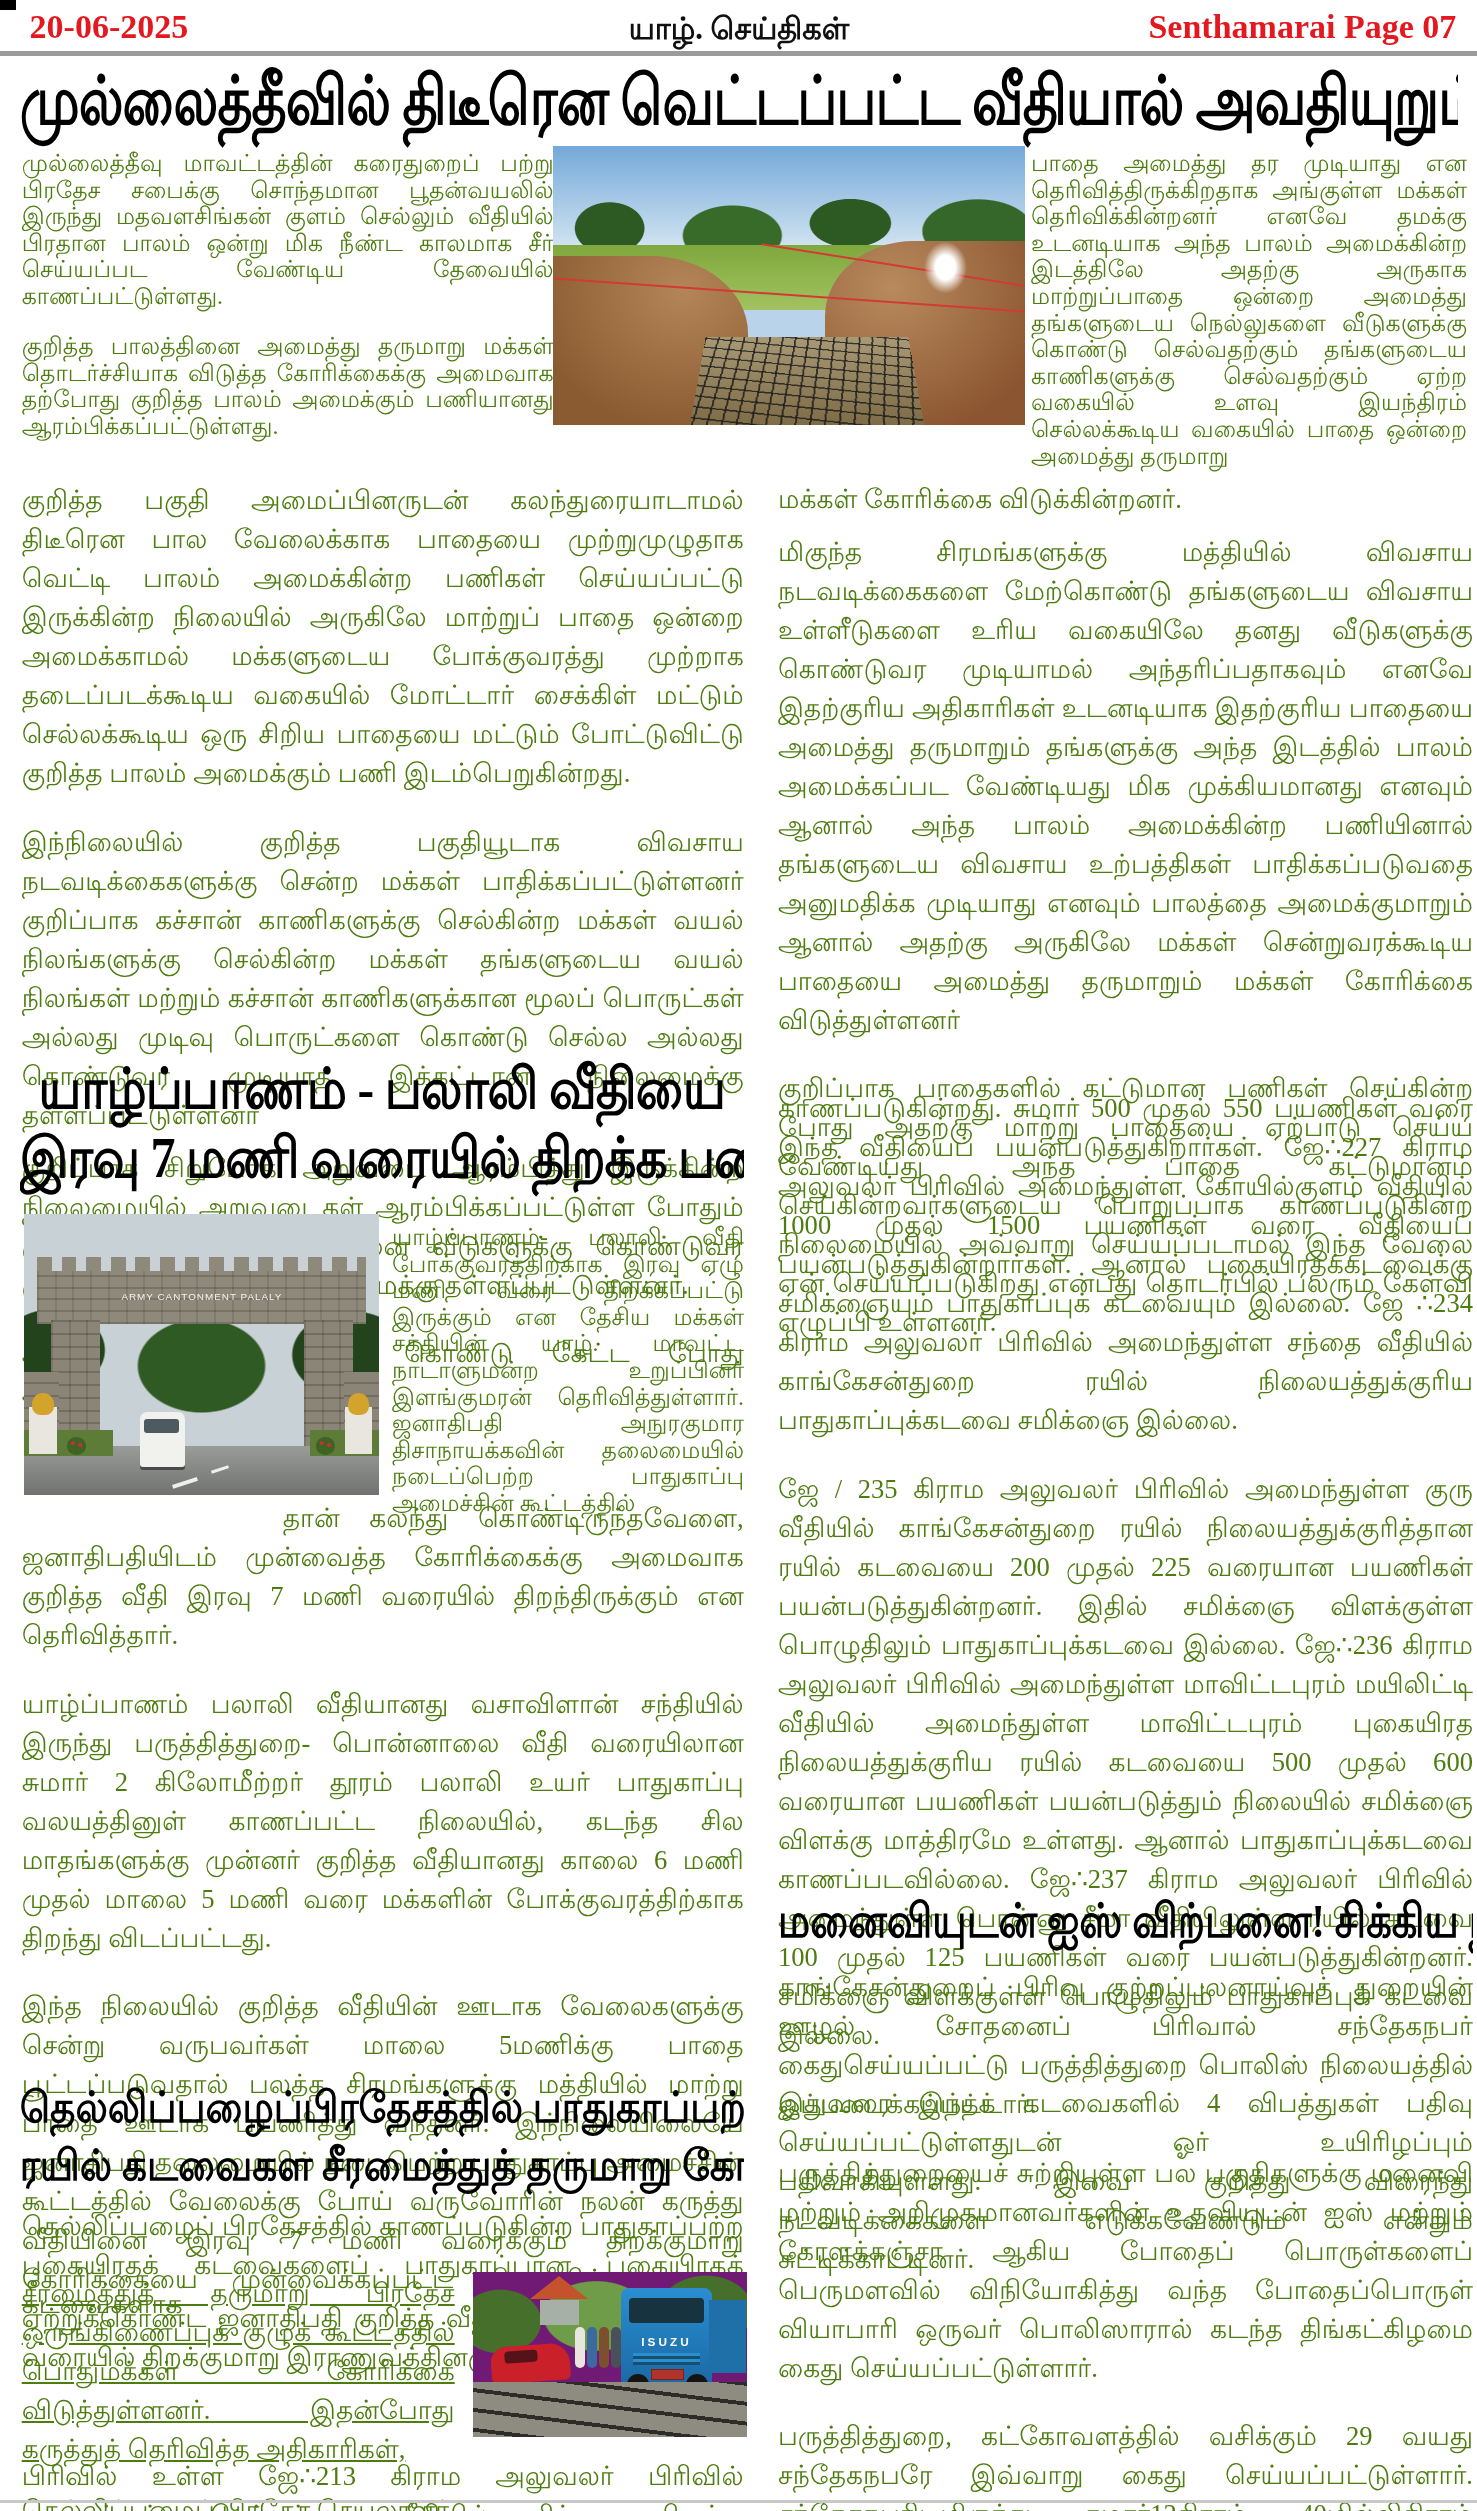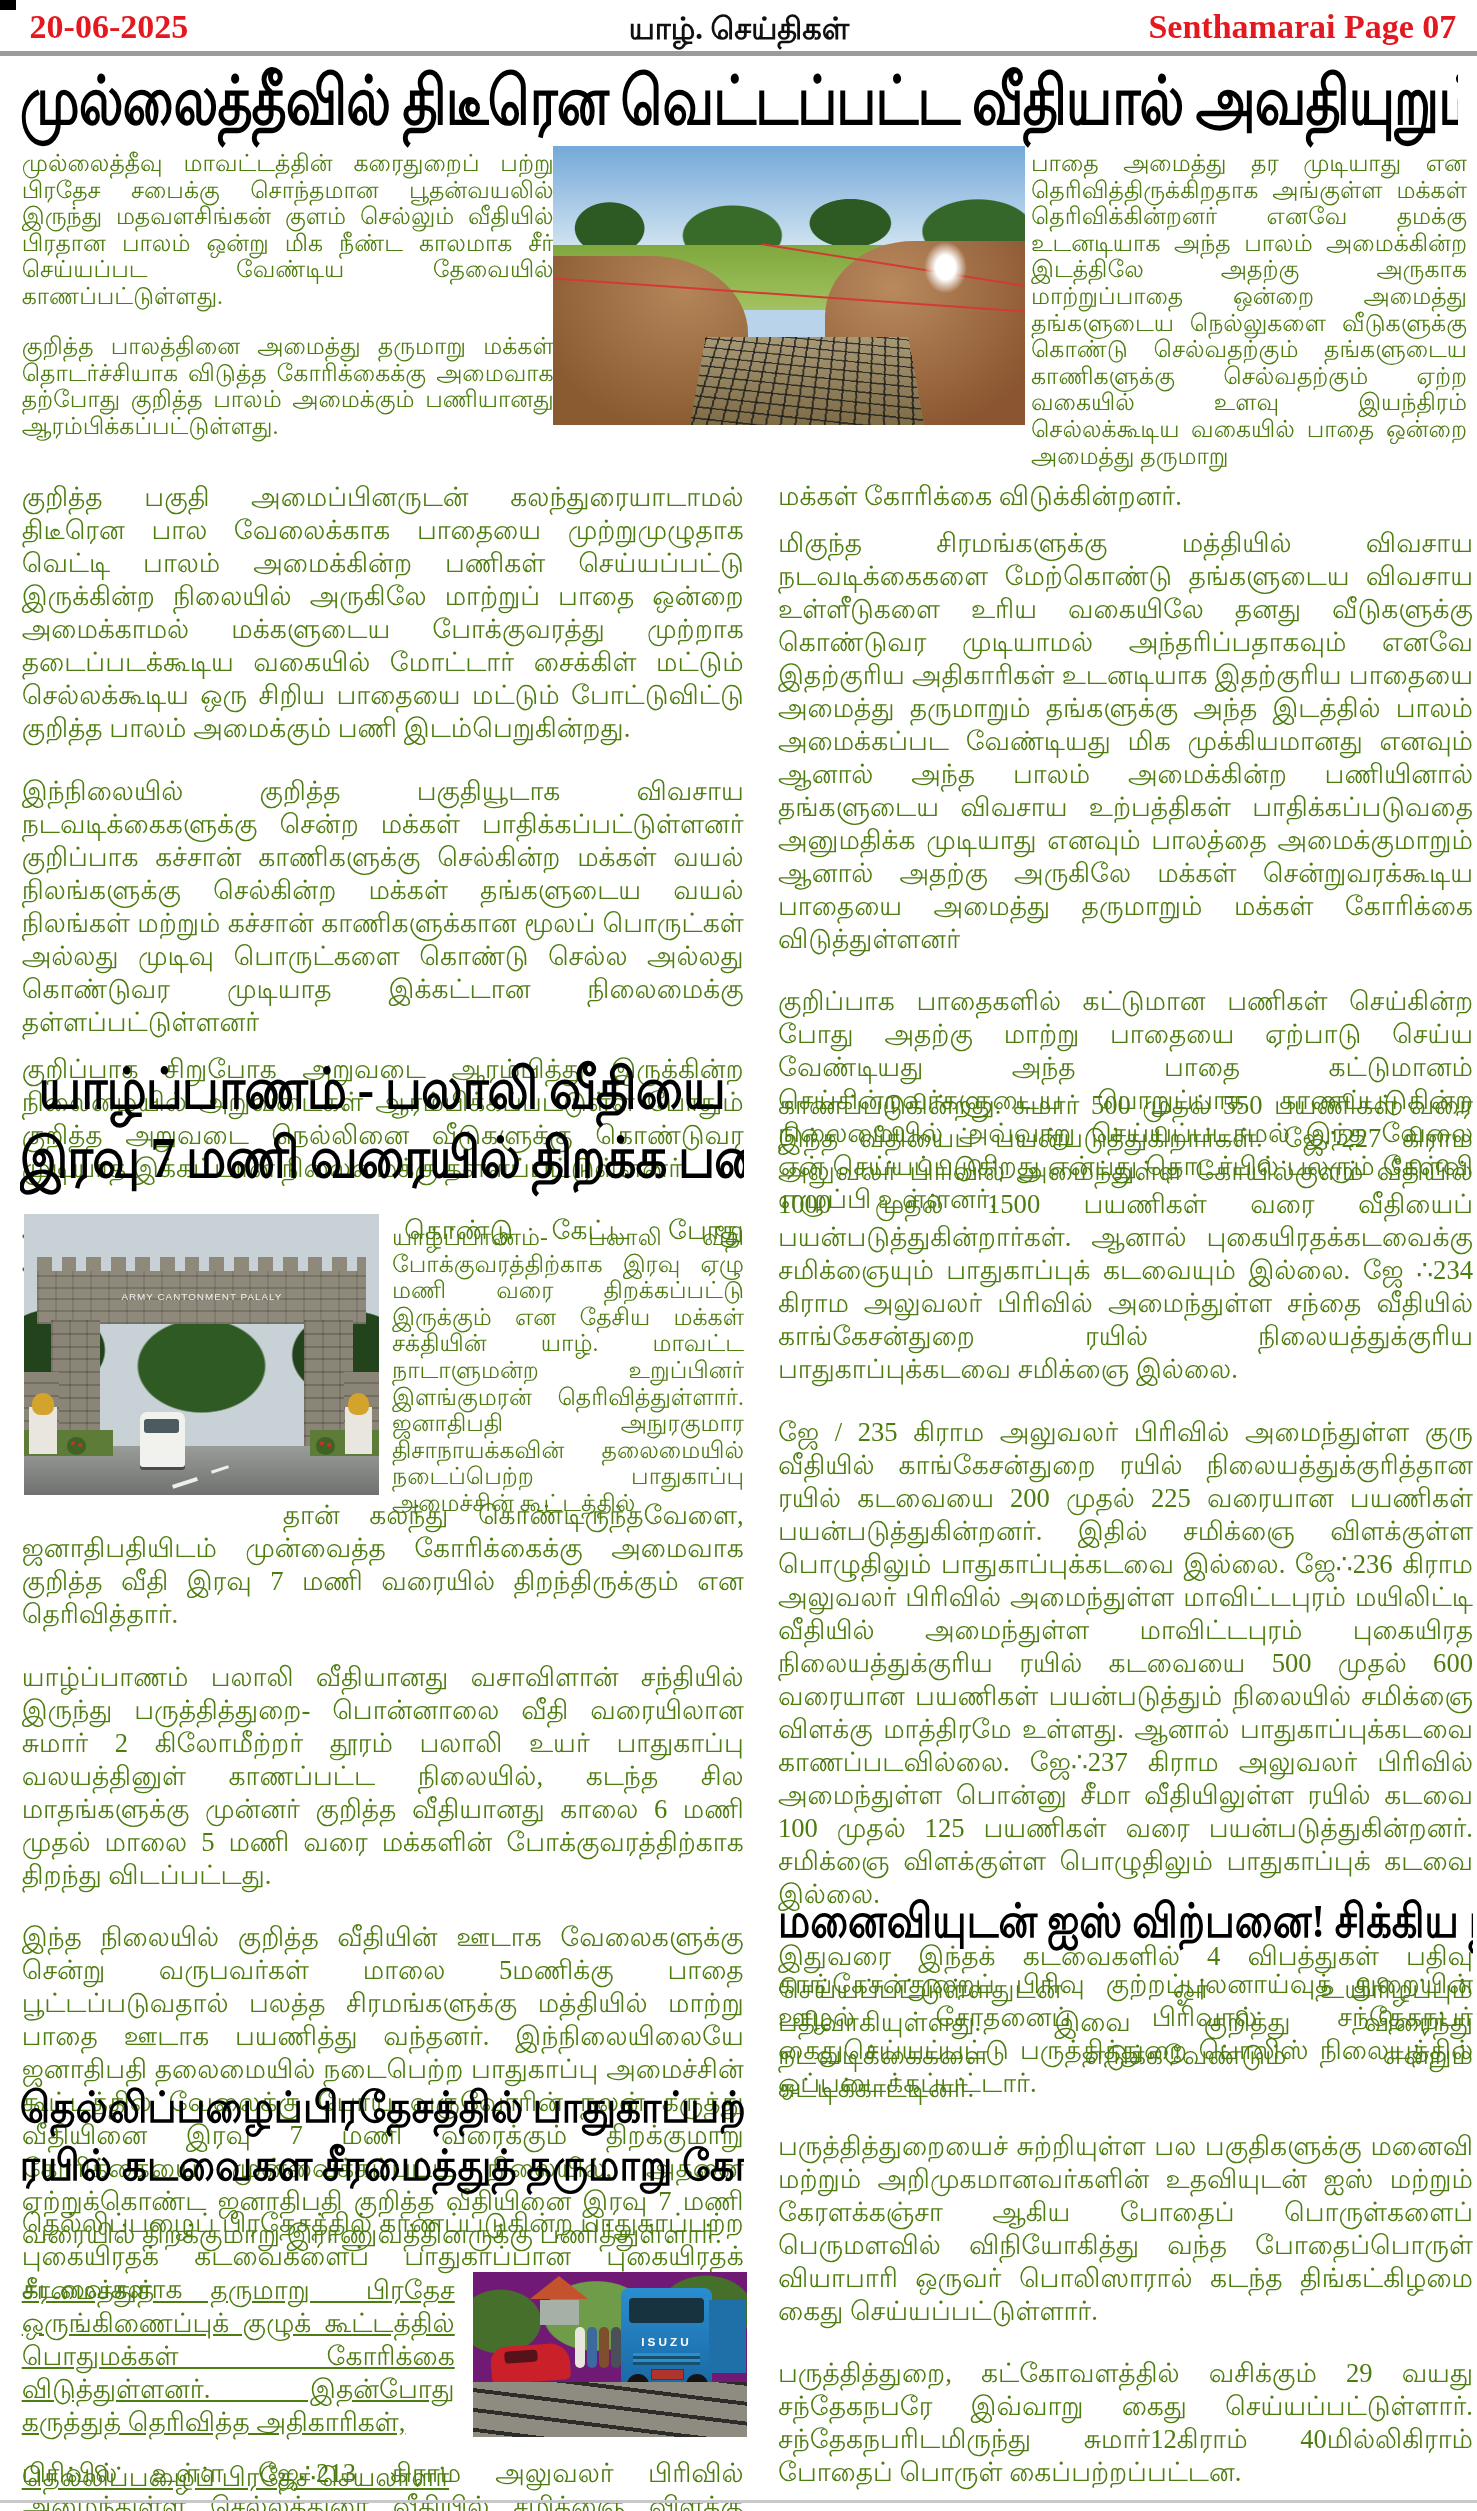--- a/index.html
+++ b/index.html
@@ -12,21 +12,21 @@
   .rule{background:#9b9b9b;}
   
   .headline{font-weight:bold;color:#000;text-align:center;white-space:nowrap;overflow:hidden;}
   .h1{font-size:54px;letter-spacing:-1px;transform:scaleY(1.25);transform-origin:50% 0;}
   .h2line{font-size:50px;letter-spacing:-1px;transform:scaleY(1.12);transform-origin:50% 0;}
   .h3line{font-size:39px;transform:scaleY(1.1);transform-origin:50% 0;}
   .h4{font-size:40px;transform:scaleY(1.18);transform-origin:50% 0;}
   
   .txt{text-align:justify;color:#4d7c0f;}
   .txt p{margin:0 0 29.6px 0;}
-  .body-text{font-size:26.6px;line-height:33px;}
+  .body-text{font-size:26.6px;line-height:39px;}
   .tight{font-size:23.6px;line-height:26.6px;}
   .tight p{margin:0 0 23.6px 0;}
   .indent1{text-indent:261px;}
   
   .photo{overflow:hidden;background:#ccc;}
   .photo *{position:absolute;}
   
   .p1{background:#b9d4ea;}
   .p1-sky{left:0;right:0;top:0;height:99px;background:linear-gradient(#74a9d9,#cfe2f0);}
   .p1-trees{left:0;right:0;top:37px;height:73px;background-image:

